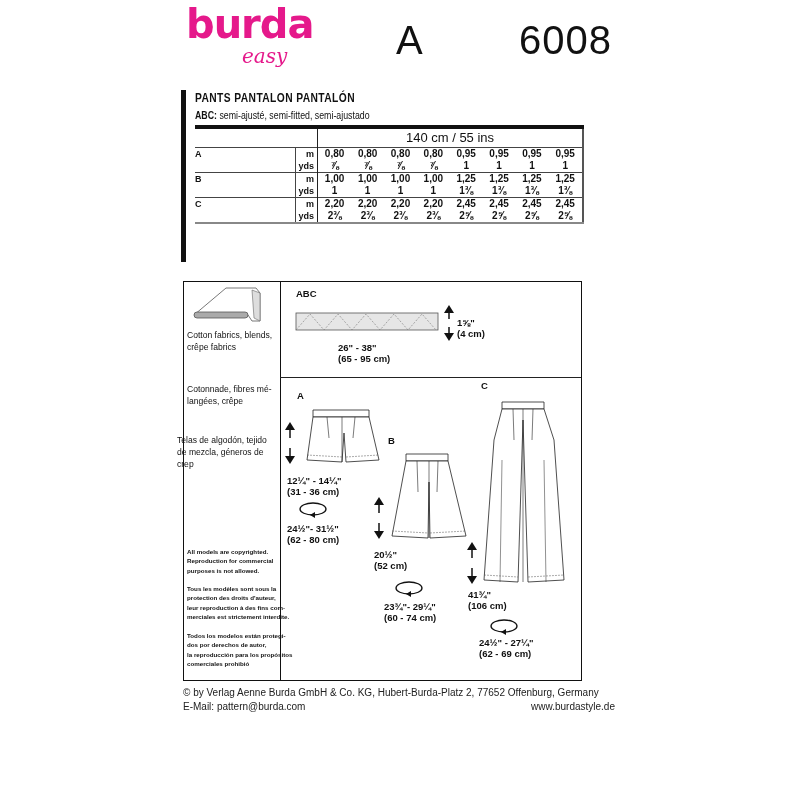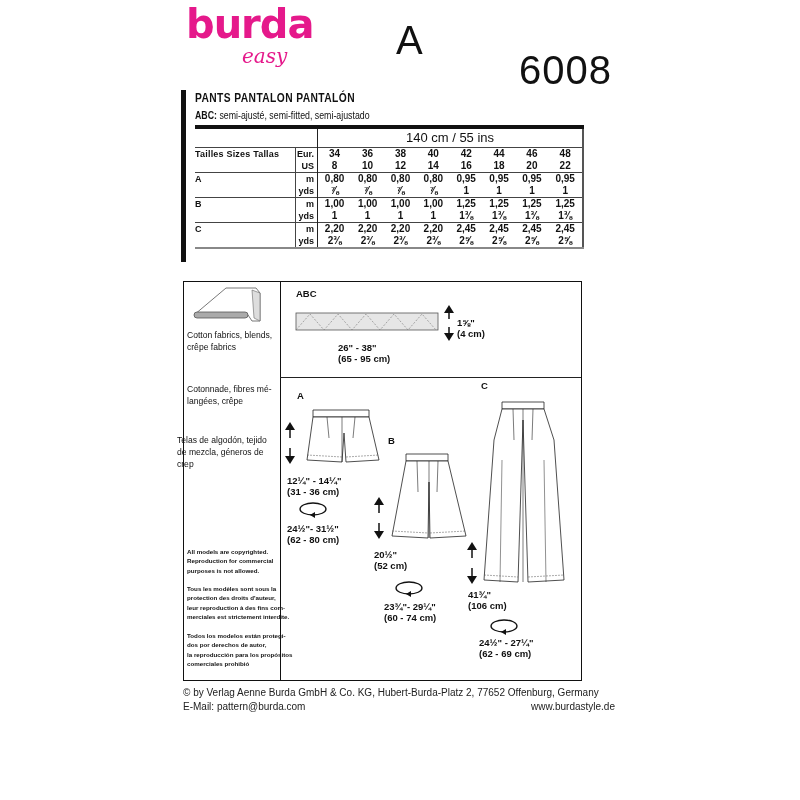--- a/index.html
+++ b/index.html
@@ -1,21 +1,21 @@
 <!DOCTYPE html>
 <html><head>
 <meta charset="utf-8">
 <style>
   html, body { margin:0; padding:0; background:#fff; }
   body { width:800px; height:800px; position:relative; overflow:hidden; font-family:"Liberation Sans", sans-serif; color:#111; }
   .abs { position:absolute; }
   .logo-main { left:186px; top:2px; font-family:"DejaVu Sans", sans-serif; font-weight:bold; font-size:40px; color:#e5198b; letter-spacing:-1px; line-height:44px; }
   .logo-sub { left:242px; top:45px; font-family:"DejaVu Serif", serif; font-style:italic; font-size:20px; color:#e5198b; line-height:22px; }
   .view-letter { left:396px; top:18px; font-size:40px; line-height:44px; color:#111; }
-  .pattern-num { left:519px; top:18px; font-size:40px; line-height:44px; color:#111; letter-spacing:1px;margin-top:30px; }
+  .pattern-num { left:519px; top:18px; font-size:40px; line-height:44px; color:#111; letter-spacing:1px; }
   .title-bar { left:181px; top:90px; width:5px; height:172px; background:#111; }
   .title { left:195px; top:91px; font-family:"Liberation Sans", sans-serif; font-weight:bold; font-size:12.5px; transform:scaleX(0.82); transform-origin:left; letter-spacing:0.5px; white-space:nowrap; }
   .subtitle { left:195px; top:109px; font-size:11px; transform:scaleX(0.8); transform-origin:left; white-space:nowrap; }
   .subtitle b { font-weight:bold; }
   table.yard { position:absolute; left:195px; top:125px; width:389px; border-collapse:collapse; font-size:10px; font-weight:bold; }
   table.yard td { padding:0; height:12px; line-height:12px; text-align:center; }
   table.yard tr.top td { border-top:4px solid #111; height:18px; font-size:13px; font-weight:normal; }
   table.yard td.lbl { text-align:left; width:100px; font-size:9px; letter-spacing:0.2px; }
   table.yard td.unit { text-align:right; padding-right:3px; width:18px; border-right:1px solid #222; font-size:9px; }
   table.yard tr.grp-start td { border-top:1px solid #444; }
@@ -42,44 +42,20 @@
 <div class="abs title-bar"></div>
 <div class="abs title">PANTS  PANTALON  PANTALÓN</div>
 <div class="abs subtitle"><b>ABC:</b> <span>semi-ajusté, semi-fitted, semi-ajustado</span></div>
 
 <table class="yard">
   <tbody>
       <tr class="top">
     <td colspan="2" class="lblcol" style="border-right:1px solid #222;"></td>
     <td colspan="8" class="lastcol">140 cm / 55 ins</td>
   </tr>
-  <tr class="grp-start">
-    <td class="lbl lblcol">Tailles  Sizes  Tallas</td>
-    <td class="unit">Eur.</td>
-    <td>34</td>
-    <td>36</td>
-    <td>38</td>
-    <td>40</td>
-    <td>42</td>
-    <td>44</td>
-    <td>46</td>
-    <td class="lastcol">48</td>
-  </tr>
-  <tr>
-    <td class="lbl lblcol"></td>
-    <td class="unit">US</td>
-    <td>8</td>
-    <td>10</td>
-    <td>12</td>
-    <td>14</td>
-    <td>16</td>
-    <td>18</td>
-    <td>20</td>
-    <td class="lastcol">22</td>
-  </tr>
 
   <tr class="grp-start">
     <td class="lbl lblcol">A</td>
     <td class="unit">m</td>
     <td>0,80</td>
     <td>0,80</td>
     <td>0,80</td>
     <td>0,80</td>
     <td>0,95</td>
     <td>0,95</td>

